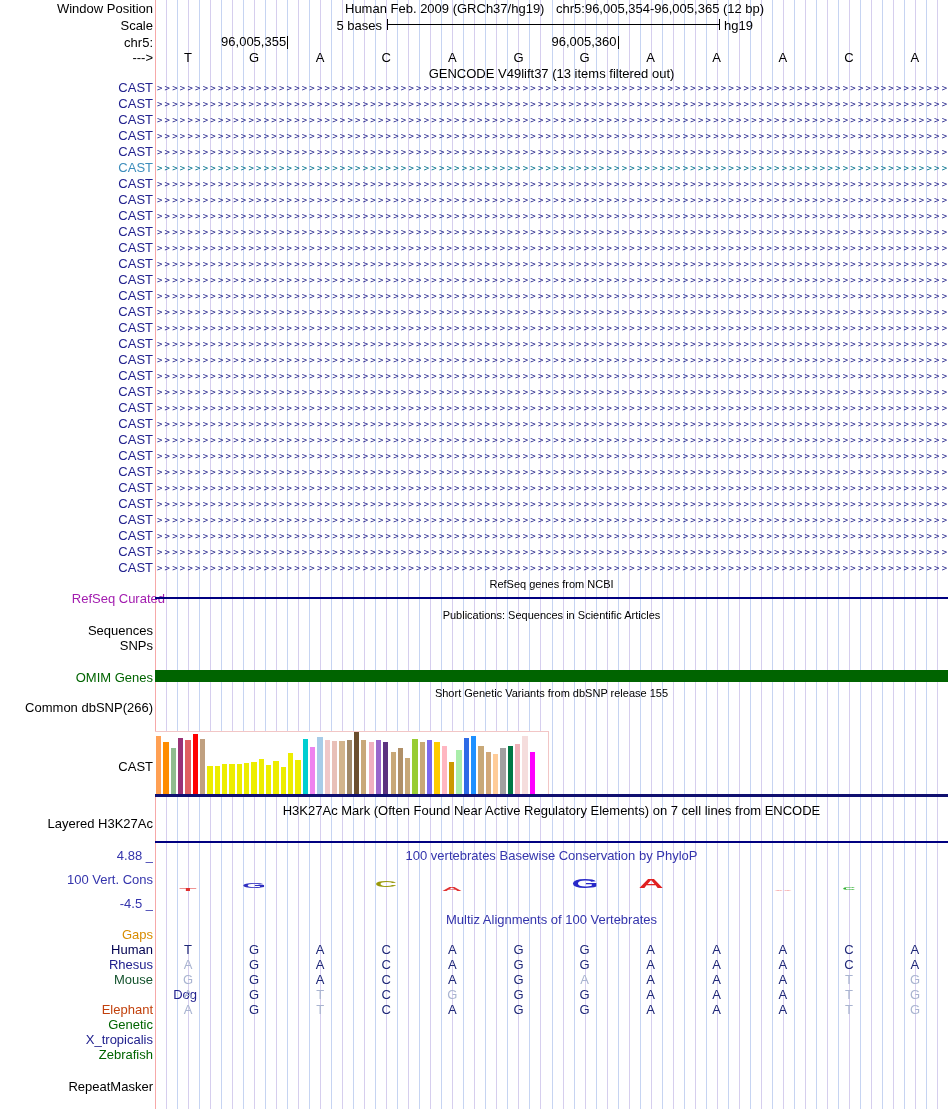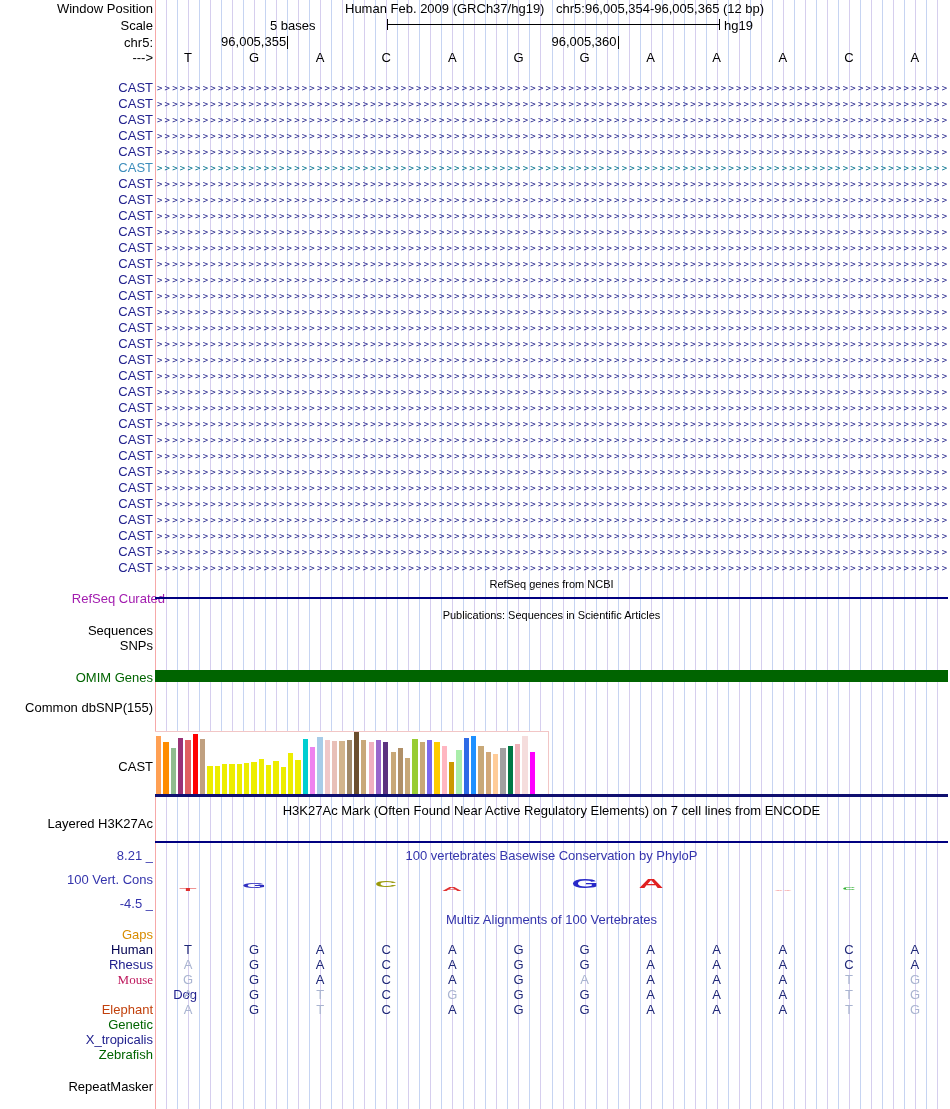--- a/index.html
+++ b/index.html
@@ -42,21 +42,21 @@
 
 <div class="page">
   <div class="track-bg"></div>
   <div class="pink-line"></div>
 
   <div class="lbl" style="top:1px">Window Position</div>
   <div class="abs" style="left:345px;top:1px">Human Feb. 2009 (GRCh37/hg19)</div>
   <div class="abs" style="left:556px;top:1px">chr5:96,005,354-96,005,365 (12 bp)</div>
 
   <div class="lbl" style="top:18px">Scale</div>
-  <div class="abs" style="left:270px;top:18px;width:112px;">5 bases</div>
+  <div class="abs" style="left:270px;top:18px;width:112px;text-align:right">5 bases</div>
   <div class="scale-line"></div>
   <div class="abs" style="left:724px;top:18px">hg19</div>
 
   <div class="lbl" style="top:35px">chr5:</div>
   <div id="ruler-ticks">
       <div class="pos-label" style="left: 166.167px;">96,005,355</div>
       <div class="pos-tick" style="left: 287.167px;"></div>
       <div class="pos-label" style="left: 496.583px;">96,005,360</div>
       <div class="pos-tick" style="left: 617.583px;"></div>
     </div>
@@ -70,20 +70,21 @@
       <div class="base-cell" style="left: 452.375px; top: 50px;">A</div>
       <div class="base-cell" style="left: 518.458px; top: 50px;">G</div>
       <div class="base-cell" style="left: 584.542px; top: 50px;">G</div>
       <div class="base-cell" style="left: 650.625px; top: 50px;">A</div>
       <div class="base-cell" style="left: 716.708px; top: 50px;">A</div>
       <div class="base-cell" style="left: 782.792px; top: 50px;">A</div>
       <div class="base-cell" style="left: 848.875px; top: 50px;">C</div>
       <div class="base-cell" style="left: 914.958px; top: 50px;">A</div>
     </div>
 
+  <div class="ctitle" style="top:66px">GENCODE V49lift37 (13 items filtered out)</div>
   <div id="gencode-rows">
       <div class="lbl" style="top: 80px; color: rgb(33, 33, 142);">CAST</div>
       <div class="arrows" style="top: 80px; color: rgb(38, 38, 140);">&gt;&gt;&gt;&gt;&gt;&gt;&gt;&gt;&gt;&gt;&gt;&gt;&gt;&gt;&gt;&gt;&gt;&gt;&gt;&gt;&gt;&gt;&gt;&gt;&gt;&gt;&gt;&gt;&gt;&gt;&gt;&gt;&gt;&gt;&gt;&gt;&gt;&gt;&gt;&gt;&gt;&gt;&gt;&gt;&gt;&gt;&gt;&gt;&gt;&gt;&gt;&gt;&gt;&gt;&gt;&gt;&gt;&gt;&gt;&gt;&gt;&gt;&gt;&gt;&gt;&gt;&gt;&gt;&gt;&gt;&gt;&gt;&gt;&gt;&gt;&gt;&gt;&gt;&gt;&gt;&gt;&gt;&gt;&gt;&gt;&gt;&gt;&gt;&gt;&gt;&gt;&gt;&gt;&gt;&gt;&gt;&gt;&gt;&gt;&gt;&gt;&gt;&gt;&gt;&gt;&gt;&gt;&gt;&gt;&gt;&gt;&gt;&gt;&gt;&gt;&gt;&gt;&gt;&gt;&gt;&gt;&gt;&gt;&gt;&gt;&gt;&gt;&gt;&gt;&gt;</div>
       <div class="lbl" style="top: 96px; color: rgb(33, 33, 142);">CAST</div>
       <div class="arrows" style="top: 96px; color: rgb(38, 38, 140);">&gt;&gt;&gt;&gt;&gt;&gt;&gt;&gt;&gt;&gt;&gt;&gt;&gt;&gt;&gt;&gt;&gt;&gt;&gt;&gt;&gt;&gt;&gt;&gt;&gt;&gt;&gt;&gt;&gt;&gt;&gt;&gt;&gt;&gt;&gt;&gt;&gt;&gt;&gt;&gt;&gt;&gt;&gt;&gt;&gt;&gt;&gt;&gt;&gt;&gt;&gt;&gt;&gt;&gt;&gt;&gt;&gt;&gt;&gt;&gt;&gt;&gt;&gt;&gt;&gt;&gt;&gt;&gt;&gt;&gt;&gt;&gt;&gt;&gt;&gt;&gt;&gt;&gt;&gt;&gt;&gt;&gt;&gt;&gt;&gt;&gt;&gt;&gt;&gt;&gt;&gt;&gt;&gt;&gt;&gt;&gt;&gt;&gt;&gt;&gt;&gt;&gt;&gt;&gt;&gt;&gt;&gt;&gt;&gt;&gt;&gt;&gt;&gt;&gt;&gt;&gt;&gt;&gt;&gt;&gt;&gt;&gt;&gt;&gt;&gt;&gt;&gt;&gt;&gt;&gt;</div>
       <div class="lbl" style="top: 112px; color: rgb(33, 33, 142);">CAST</div>
       <div class="arrows" style="top: 112px; color: rgb(38, 38, 140);">&gt;&gt;&gt;&gt;&gt;&gt;&gt;&gt;&gt;&gt;&gt;&gt;&gt;&gt;&gt;&gt;&gt;&gt;&gt;&gt;&gt;&gt;&gt;&gt;&gt;&gt;&gt;&gt;&gt;&gt;&gt;&gt;&gt;&gt;&gt;&gt;&gt;&gt;&gt;&gt;&gt;&gt;&gt;&gt;&gt;&gt;&gt;&gt;&gt;&gt;&gt;&gt;&gt;&gt;&gt;&gt;&gt;&gt;&gt;&gt;&gt;&gt;&gt;&gt;&gt;&gt;&gt;&gt;&gt;&gt;&gt;&gt;&gt;&gt;&gt;&gt;&gt;&gt;&gt;&gt;&gt;&gt;&gt;&gt;&gt;&gt;&gt;&gt;&gt;&gt;&gt;&gt;&gt;&gt;&gt;&gt;&gt;&gt;&gt;&gt;&gt;&gt;&gt;&gt;&gt;&gt;&gt;&gt;&gt;&gt;&gt;&gt;&gt;&gt;&gt;&gt;&gt;&gt;&gt;&gt;&gt;&gt;&gt;&gt;&gt;&gt;&gt;&gt;&gt;&gt;</div>
       <div class="lbl" style="top: 128px; color: rgb(33, 33, 142);">CAST</div>
       <div class="arrows" style="top: 128px; color: rgb(38, 38, 140);">&gt;&gt;&gt;&gt;&gt;&gt;&gt;&gt;&gt;&gt;&gt;&gt;&gt;&gt;&gt;&gt;&gt;&gt;&gt;&gt;&gt;&gt;&gt;&gt;&gt;&gt;&gt;&gt;&gt;&gt;&gt;&gt;&gt;&gt;&gt;&gt;&gt;&gt;&gt;&gt;&gt;&gt;&gt;&gt;&gt;&gt;&gt;&gt;&gt;&gt;&gt;&gt;&gt;&gt;&gt;&gt;&gt;&gt;&gt;&gt;&gt;&gt;&gt;&gt;&gt;&gt;&gt;&gt;&gt;&gt;&gt;&gt;&gt;&gt;&gt;&gt;&gt;&gt;&gt;&gt;&gt;&gt;&gt;&gt;&gt;&gt;&gt;&gt;&gt;&gt;&gt;&gt;&gt;&gt;&gt;&gt;&gt;&gt;&gt;&gt;&gt;&gt;&gt;&gt;&gt;&gt;&gt;&gt;&gt;&gt;&gt;&gt;&gt;&gt;&gt;&gt;&gt;&gt;&gt;&gt;&gt;&gt;&gt;&gt;&gt;&gt;&gt;&gt;&gt;&gt;</div>
       <div class="lbl" style="top: 144px; color: rgb(33, 33, 142);">CAST</div>
@@ -146,21 +147,22 @@
   <div class="lbl navy" style="top:591px">RefSeq Curated</div>
   <div class="hline" style="top:597px;height:2px"></div>
 
   <div class="ctitle small" style="top:608px">Publications: Sequences in Scientific Articles</div>
   <div class="lbl" style="top:623px">Sequences</div>
   <div class="lbl" style="top:638px">SNPs</div>
 
   <div class="lbl green" style="top:670px">OMIM Genes</div>
   <div class="abs" style="left:155px;top:670px;width:793px;height:12px;background:#006400"></div>
 
-  <div class="lbl" style="top:700px">Common dbSNP(155)</div>
+  <div class="ctitle small" style="top:686px">Short Genetic Variants from dbSNP release 155</div>
+  <div class="lbl" style="top:700px">Common dbSNP(266)</div>
 
   <div class="gtex-box"></div>
   <div class="lbl" style="top:759px">CAST</div>
   <div id="gtex-bars">
       <div class="bar" style="height: 58px; background: rgb(255, 160, 84);"></div>
       <div class="bar" style="height: 52px; background: rgb(255, 140, 0);"></div>
       <div class="bar" style="height: 46px; background: rgb(143, 188, 143);"></div>
       <div class="bar" style="height: 56px; background: rgb(153, 51, 119);"></div>
       <div class="bar" style="height: 54px; background: rgb(224, 96, 96);"></div>
       <div class="bar" style="height: 60px; background: rgb(255, 0, 0);"></div>
@@ -210,21 +212,21 @@
       <div class="bar" style="height: 50px; background: rgb(240, 176, 184);"></div>
       <div class="bar" style="height: 58px; background: rgb(245, 221, 221);"></div>
       <div class="bar" style="height: 42px; background: rgb(255, 0, 255);"></div>
     </div>
   <div class="hline" style="top:794px;height:3px;background:#101070"></div>
 
   <div class="ctitle" style="top:803px">H3K27Ac Mark (Often Found Near Active Regulatory Elements) on 7 cell lines from ENCODE</div>
   <div class="lbl" style="top:816px">Layered H3K27Ac</div>
   <div class="hline" style="top:841px;height:2px"></div>
 
-  <div class="lbl blue" style="top:848px">8.21 _</div>
+  <div class="lbl blue" style="top:848px">4.88 _</div>
   <div class="ctitle blue" style="top:848px">100 vertebrates Basewise Conservation by PhyloP</div>
   <div class="lbl blue" style="top:872px">100 Vert. Cons</div>
   <div class="lbl blue" style="top:896px">-4.5 _</div>
   <div id="cons-marks">
       <div class="cons-mark" style="left: 181.042px; top: 881px; color: rgb(224, 48, 48); transform: scale(1.57143, 0.222222);">T</div>
       <div class="cons-mark" style="left: 247.125px; top: 877px; color: rgb(48, 48, 192); transform: scale(1.71429, 0.388889);">G</div>
       <div class="cons-mark" style="left: 379.292px; top: 875px; color: rgb(153, 153, 10); transform: scale(1.71429, 0.5);">C</div>
       <div class="cons-mark" style="left: 445.375px; top: 880px; color: rgb(224, 48, 48); transform: scale(1.57143, 0.333333);">A</div>
       <div class="cons-mark" style="left: 577.542px; top: 875px; color: rgb(40, 40, 200); transform: scale(1.92857, 0.722222);">G</div>
       <div class="cons-mark" style="left: 643.625px; top: 875px; color: rgb(224, 32, 32); transform: scale(1.92857, 0.722222);">A</div>
@@ -254,21 +256,21 @@
       <div class="aln" style="left: 320.208px; top: 957px; color: rgb(31, 40, 120);">A</div>
       <div class="aln" style="left: 386.292px; top: 957px; color: rgb(31, 40, 120);">C</div>
       <div class="aln" style="left: 452.375px; top: 957px; color: rgb(31, 40, 120);">A</div>
       <div class="aln" style="left: 518.458px; top: 957px; color: rgb(31, 40, 120);">G</div>
       <div class="aln" style="left: 584.542px; top: 957px; color: rgb(31, 40, 120);">G</div>
       <div class="aln" style="left: 650.625px; top: 957px; color: rgb(31, 40, 120);">A</div>
       <div class="aln" style="left: 716.708px; top: 957px; color: rgb(31, 40, 120);">A</div>
       <div class="aln" style="left: 782.792px; top: 957px; color: rgb(31, 40, 120);">A</div>
       <div class="aln" style="left: 848.875px; top: 957px; color: rgb(31, 40, 120);">C</div>
       <div class="aln" style="left: 914.958px; top: 957px; color: rgb(31, 40, 120);">A</div>
-      <div class="lbl" style="top: 972px; color: #be185d; font-family: Liberation Serif, serif;">Mouse</div>
+      <div class="lbl" style="top: 972px; color: #14532d;">Mouse</div>
       <div class="aln" style="left: 188.042px; top: 972px; color: rgb(169, 180, 208);">G</div>
       <div class="aln" style="left: 254.125px; top: 972px; color: rgb(31, 40, 120);">G</div>
       <div class="aln" style="left: 320.208px; top: 972px; color: rgb(31, 40, 120);">A</div>
       <div class="aln" style="left: 386.292px; top: 972px; color: rgb(31, 40, 120);">C</div>
       <div class="aln" style="left: 452.375px; top: 972px; color: rgb(31, 40, 120);">A</div>
       <div class="aln" style="left: 518.458px; top: 972px; color: rgb(31, 40, 120);">G</div>
       <div class="aln" style="left: 584.542px; top: 972px; color: rgb(169, 180, 208);">A</div>
       <div class="aln" style="left: 650.625px; top: 972px; color: rgb(31, 40, 120);">A</div>
       <div class="aln" style="left: 716.708px; top: 972px; color: rgb(31, 40, 120);">A</div>
       <div class="aln" style="left: 782.792px; top: 972px; color: rgb(31, 40, 120);">A</div>

